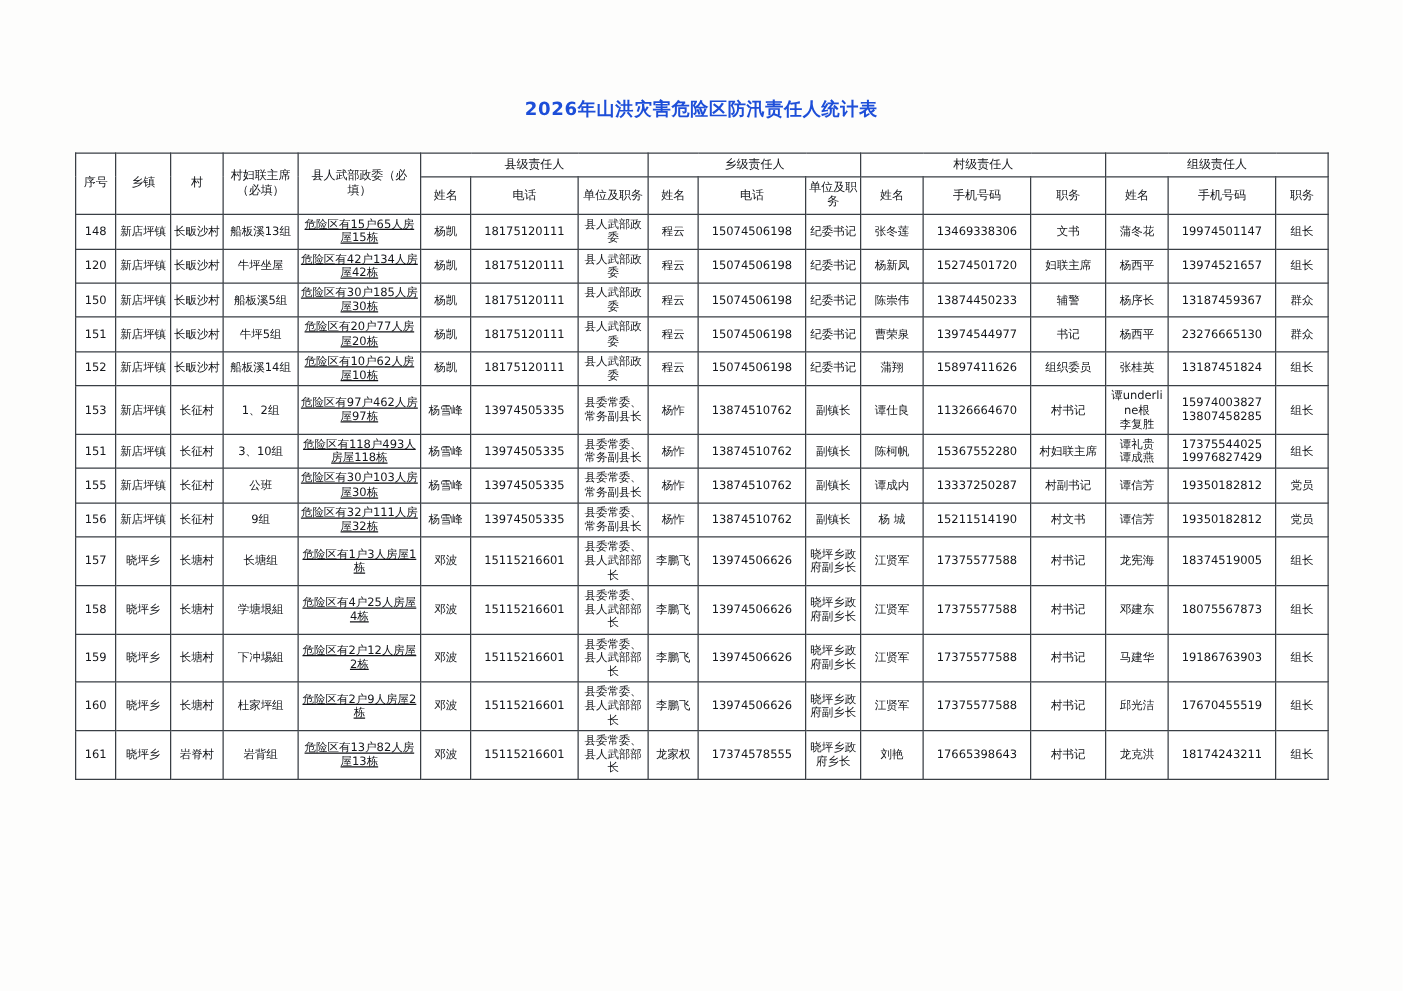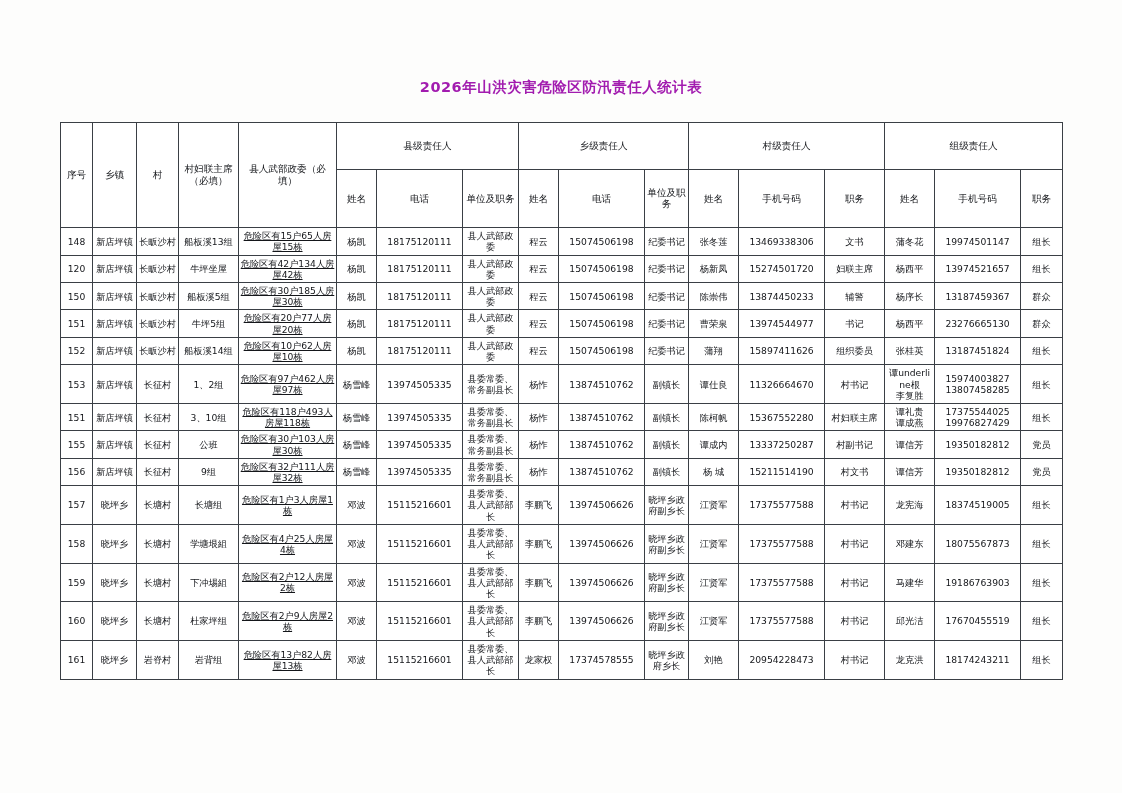--- a/index.html
+++ b/index.html
@@ -24,21 +24,21 @@
   }
   .doc-title {
     position: absolute;
     top: 78px;
     left: 0;
     width: 1122px;
     text-align: center;
     font-size: 14.5px;
     font-weight: bold;
     letter-spacing: 0.5px;
-    color: #a21caf;
+    color: #1d4ed8;
   }
   .table-wrap {
     position: absolute;
     left: 60px;
     top: 122px;
     width: 1002px;
   }
   table.sheet {
     border-collapse: collapse;
     table-layout: fixed;
@@ -51,21 +51,21 @@
     font-size: 9.2px;
     line-height: 1.22;
     text-align: center;
     vertical-align: middle;
     padding: 2px 1px;
     color: #14161a;
     word-break: break-all;
   }
   table.sheet thead td {
     font-size: 9.6px;
-    padding: 17px 1px;
+    padding: 3px 1px;
   }
   .c-seq      { width: 32px; }
   .c-town     { width: 44px; }
   .c-village  { width: 42px; }
   .c-zone     { width: 60px; }
   .c-desc     { width: 98px; }
   .c-xname    { width: 40px; }
   .c-xphone   { width: 86px; }
   .c-xunit    { width: 56px; }
   .c-sname    { width: 40px; }
@@ -388,21 +388,21 @@
             <td>岩脊村</td>
             <td>岩背组</td>
             <td class="desc">危险区有13户82人房屋13栋</td>
             <td>邓波</td>
             <td>15115216601</td>
             <td>县委常委、县人武部部长</td>
             <td>龙家权</td>
             <td>17374578555</td>
             <td>晓坪乡政府乡长</td>
             <td>刘艳</td>
-            <td>20954228473</td>
+            <td>17665398643</td>
             <td>村书记</td>
             <td>龙克洪</td>
             <td>18174243211</td>
             <td>组长</td>
           </tr>
         </tbody>
     </table>
   </div>
 
 </div>

